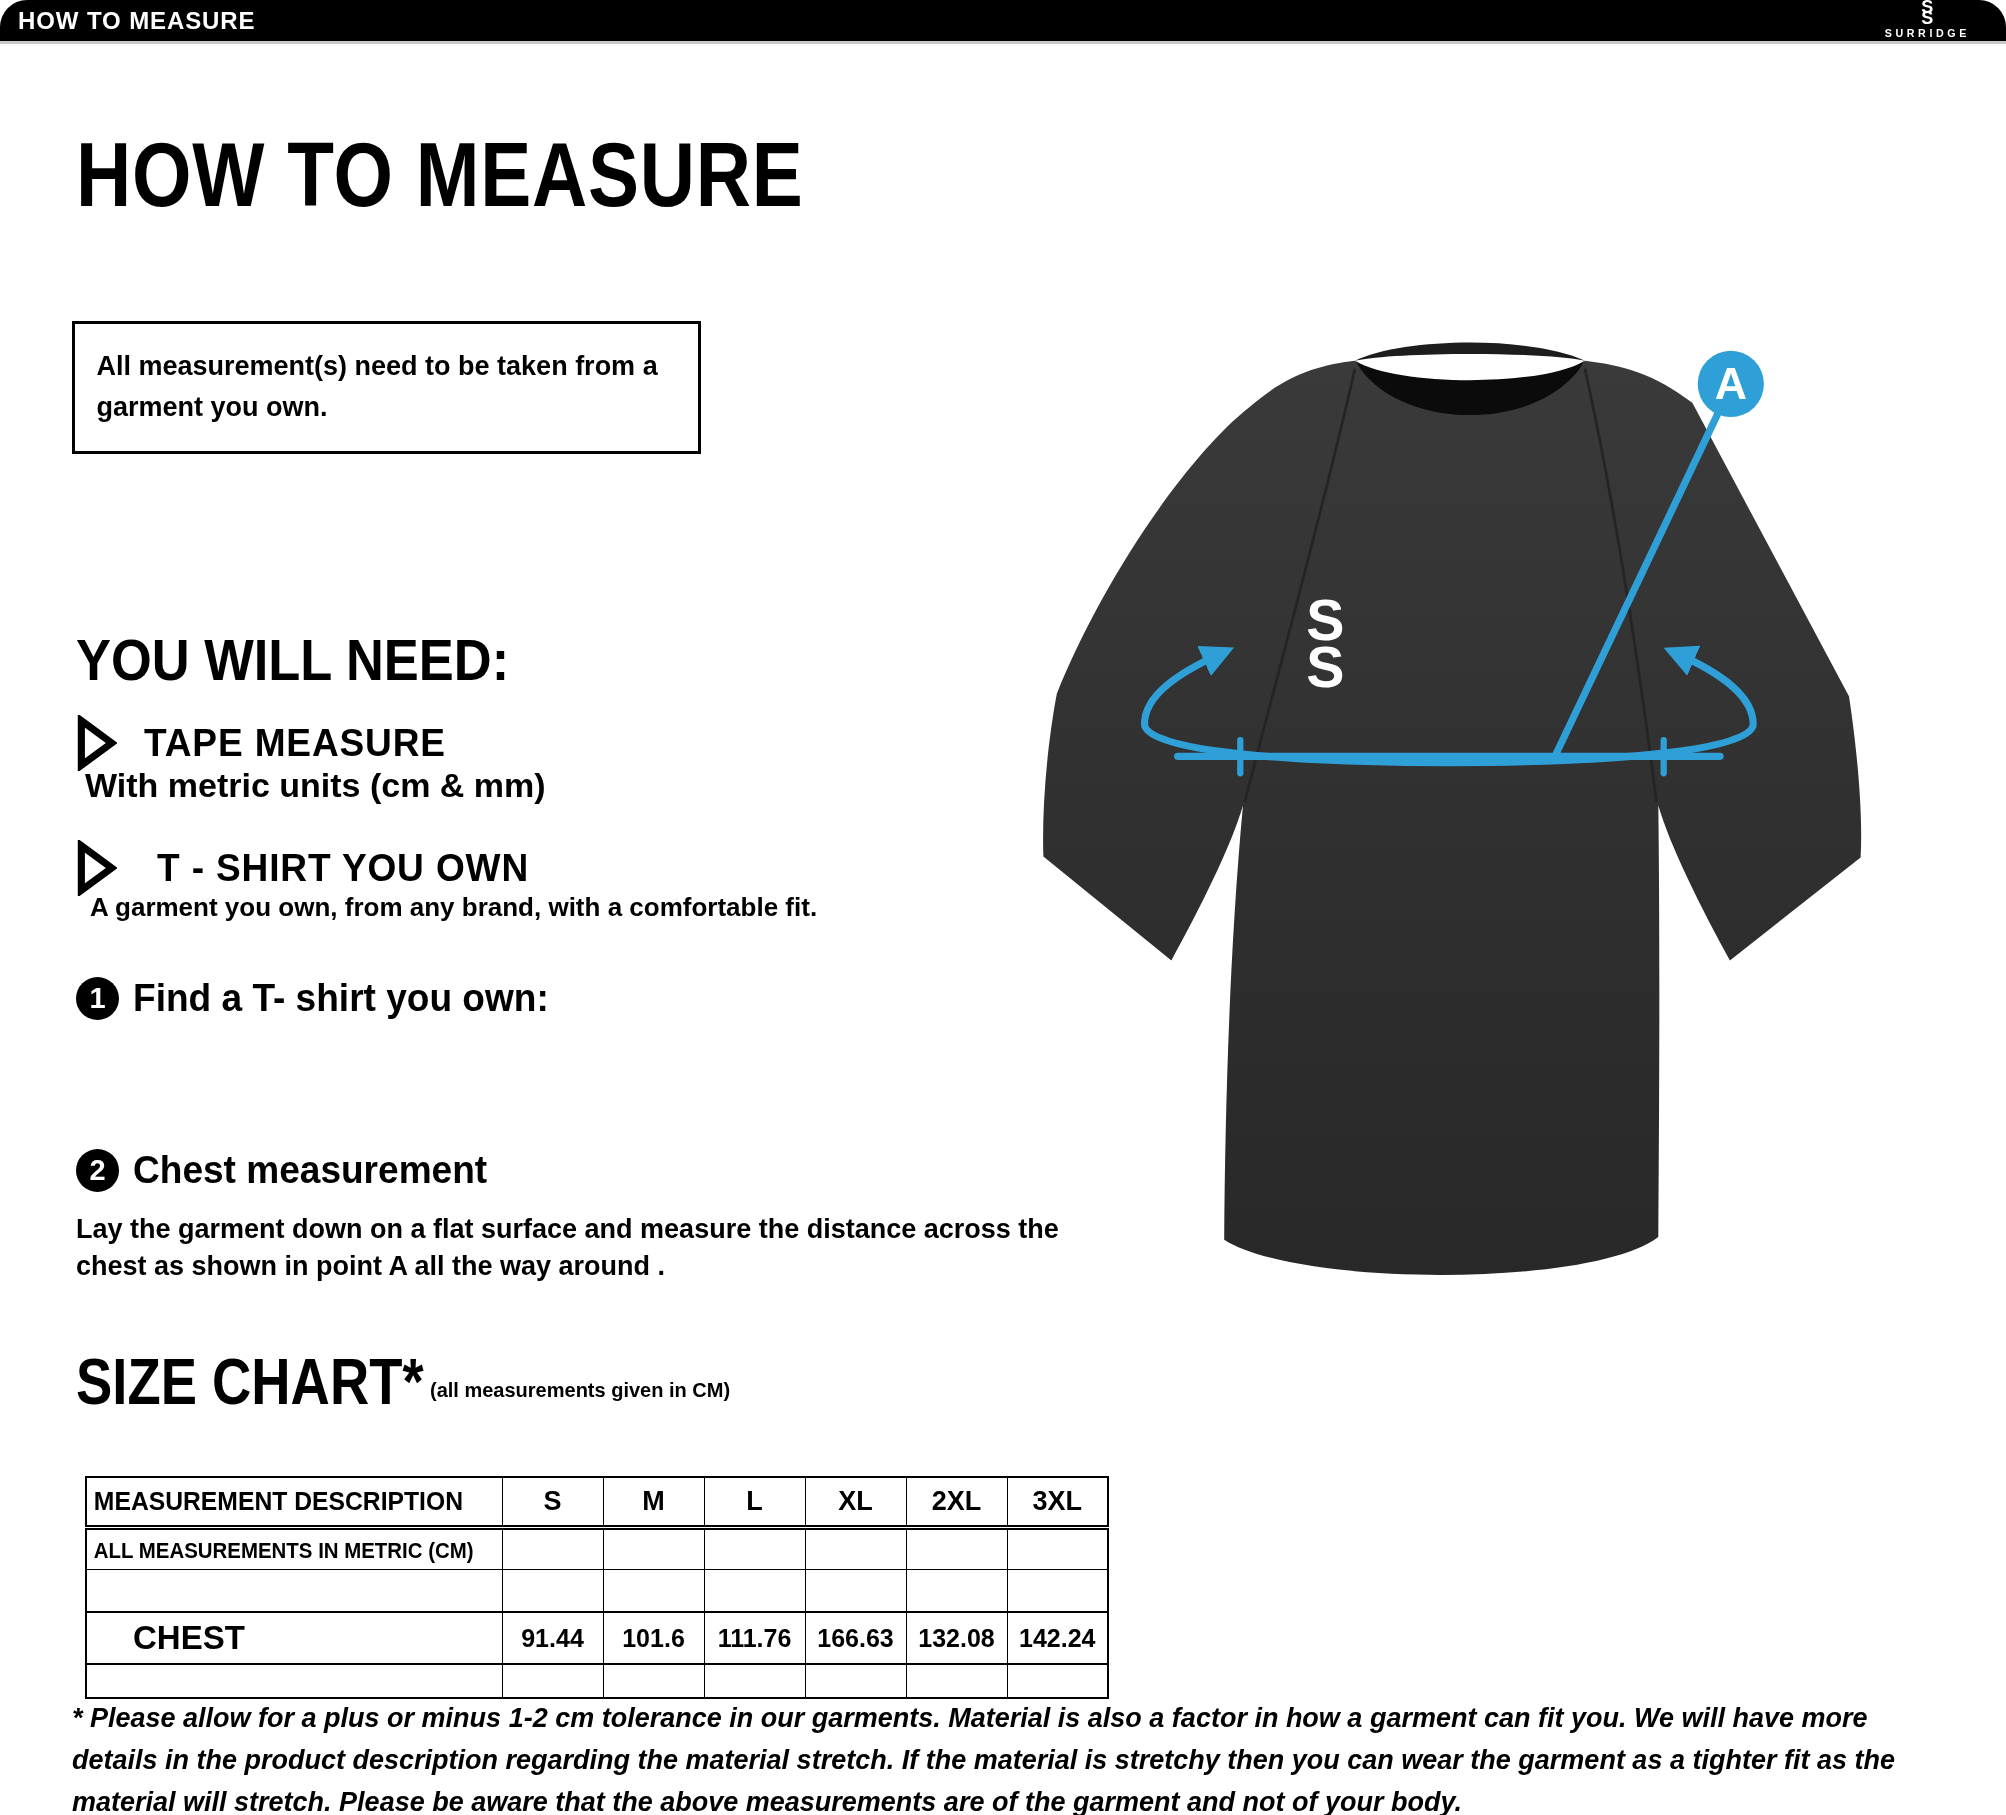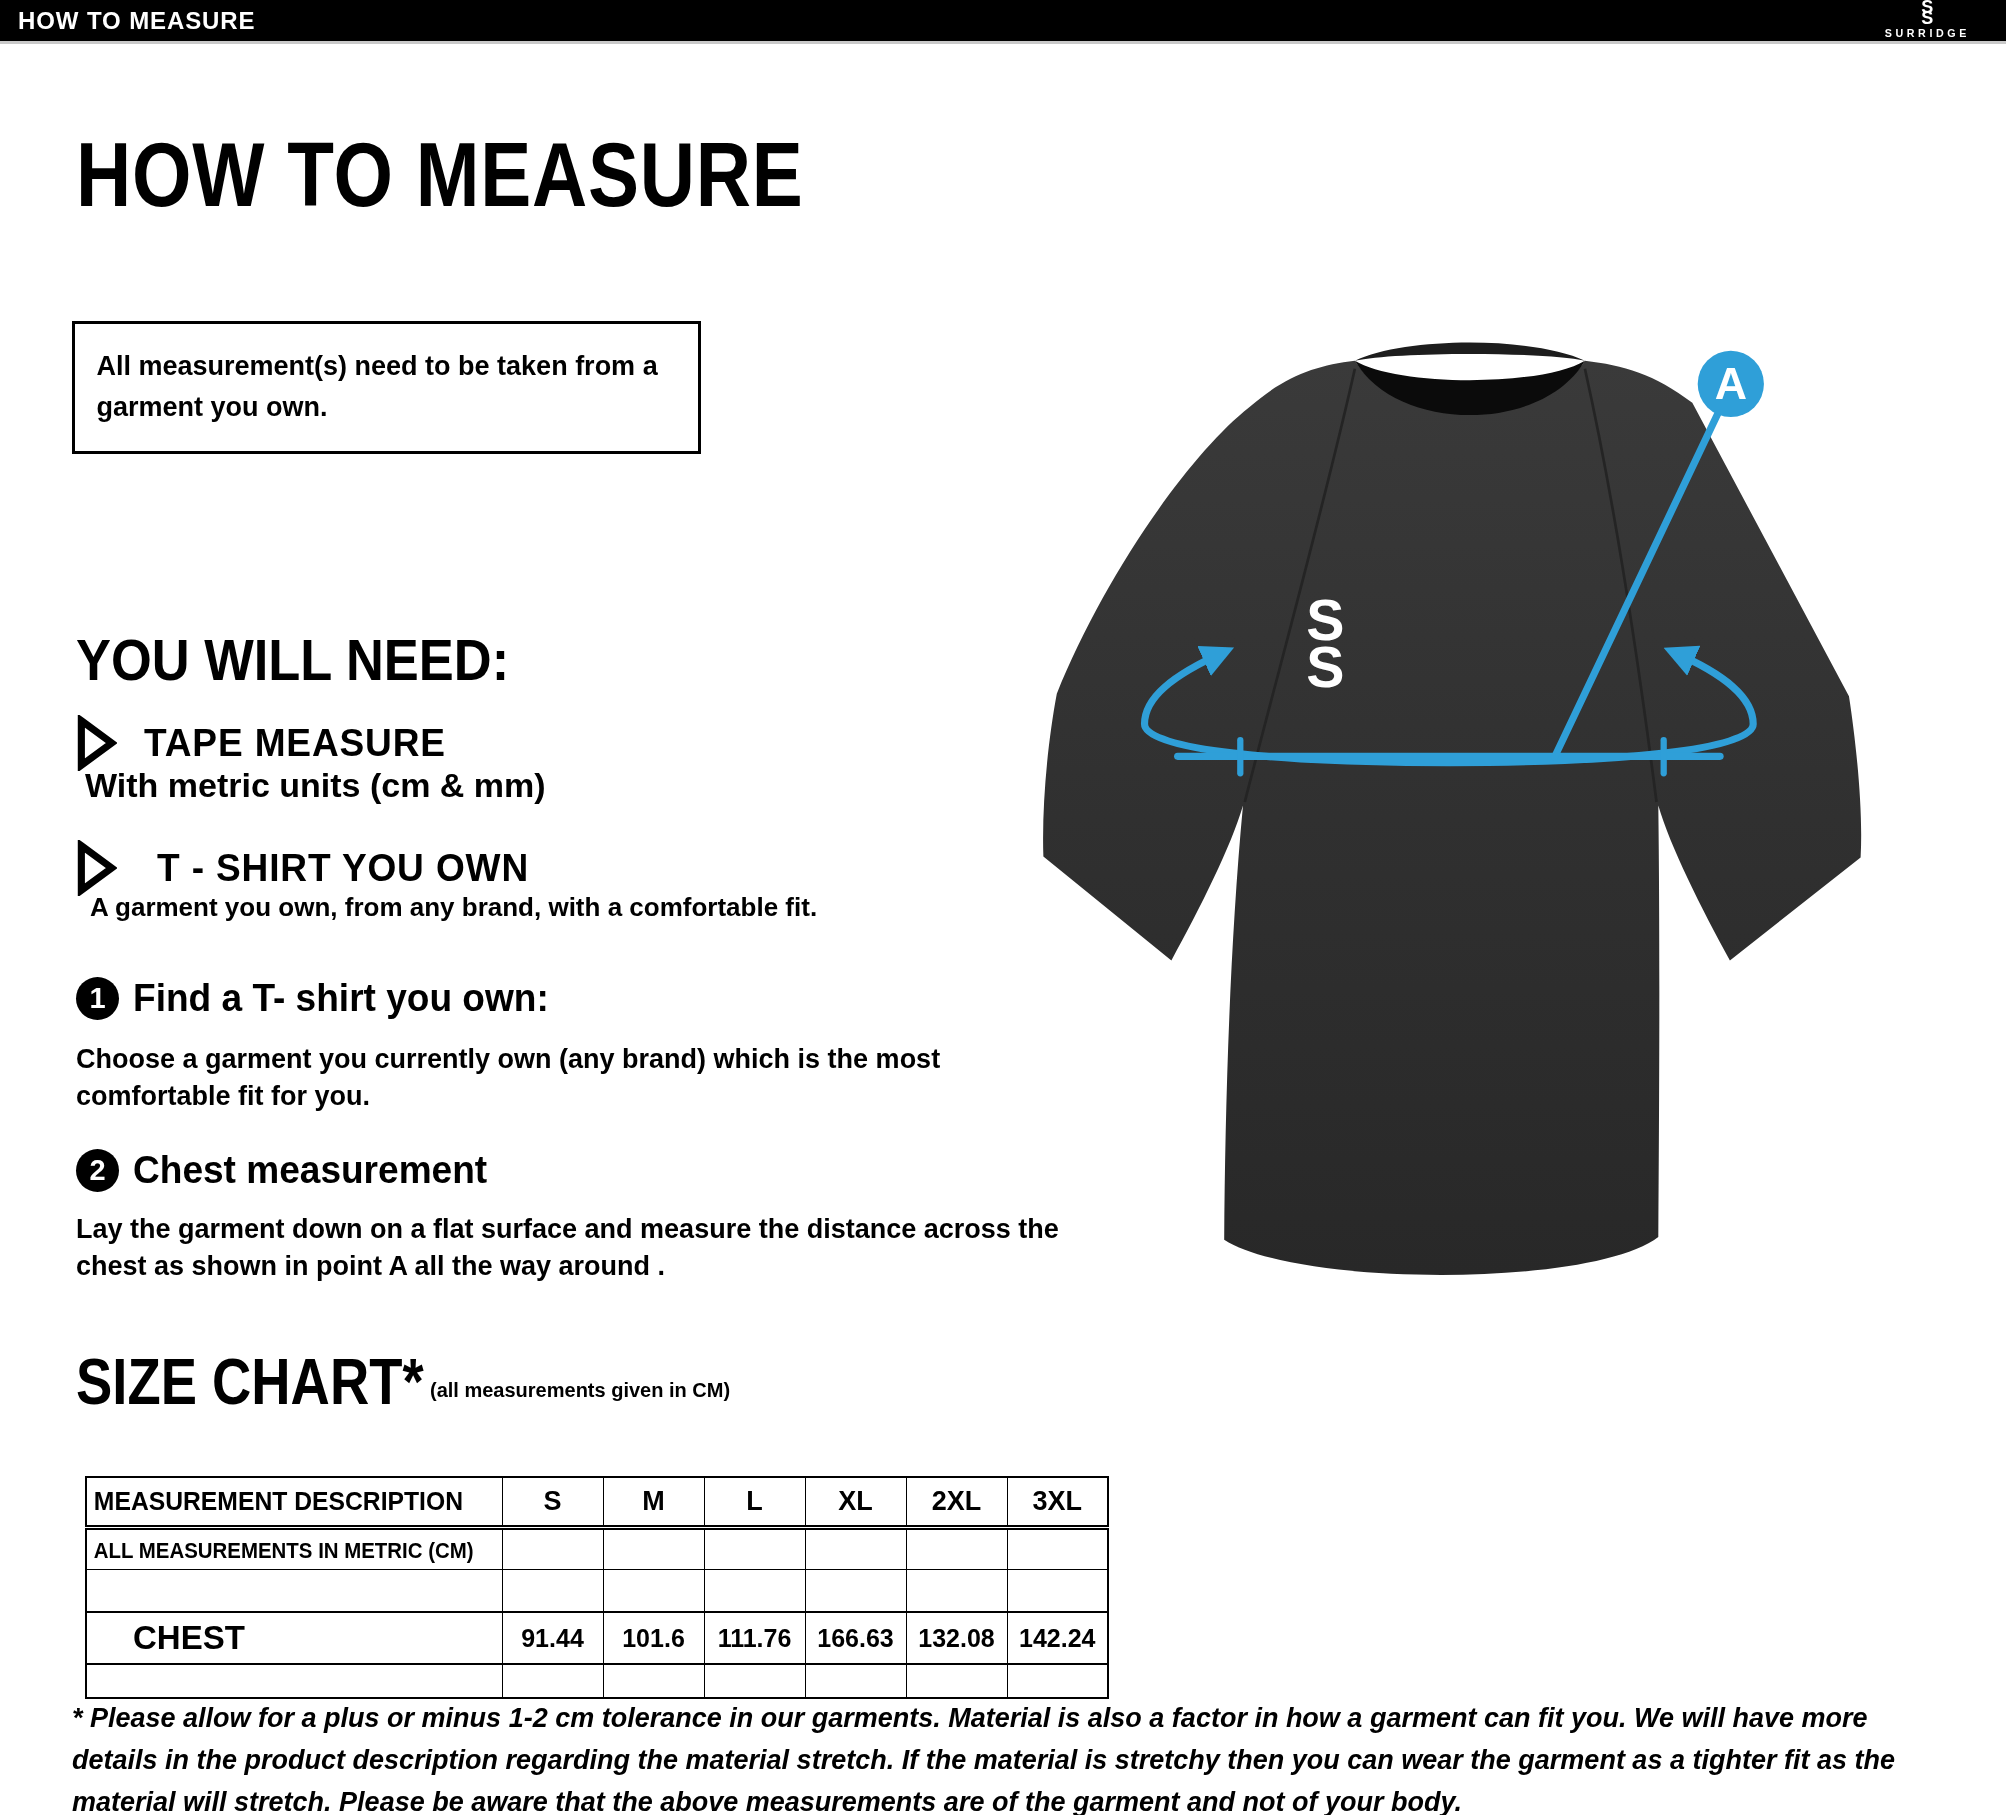--- a/index.html
+++ b/index.html
@@ -1,18 +1,18 @@
 <!DOCTYPE html>
 <html style="font-size:14.3px"><head>
 <meta charset="utf-8">
 <style>
   html,body{margin:0;padding:0;background:#fff;}
   .canvas{
     position:relative;width:2006px;height:1815px;background:#ffffff;
-    font-family:"Liberation Sans", sans-serif;color:#000;overflow:hidden;
+    font-family:"Liberation Sans", sans-serif;color:#000;overflow:hidden;border-radius:27px;
   }
   
   .topbar{position:absolute;left:0;top:0;width:2006px;height:41px;background:#000;}
   .topbar-title{position:absolute;left:18px;top:0;height:41px;line-height:41px;
     color:#fff;font-size:24px;font-weight:700;letter-spacing:0.9px;}
   .topbar-divider{position:absolute;left:0;top:41px;width:2006px;height:2.7px;background:#c9c9c9;}
   .brand{position:absolute;right:7.2px;top:0.9px;width:143px;height:39px;text-align:center;}
   .brand-mark{display:block;height:25px;line-height:12.5px;color:#fff;font-weight:700;font-size:18px;}
   .brand-mark span{display:block;height:11.6px;}
   .brand-text{display:block;color:#fff;font-weight:700;font-size:10.7px;letter-spacing:3.6px;margin-top:1px;}
@@ -95,21 +95,20 @@
       <polygon points="6,6 40,31 6,56" fill="#fff" stroke="#000" stroke-width="8"></polygon>
     </svg>
     <span class="need-title" style="margin-left:12.5px;">T - SHIRT YOU OWN</span>
   </div>
   <div class="need-sub" style="left:90px;top:892px;font-size:26px;">A garment you own, from any brand, with a comfortable fit.</div>
 
   <div class="step-head" style="left:76px;top:976px;">
     <span class="step-badge">1</span>
     <span class="step-title">Find a T- shirt you own:</span>
   </div>
-  <div class="step-para" style="top:1041px;width:945px;">Choose a garment you currently own (any brand) which is the most comfortable fit for you.</div>
 
   <div class="step-head" style="left:76px;top:1148px;">
     <span class="step-badge">2</span>
     <span class="step-title">Chest measurement</span>
   </div>
   <div class="step-para" style="top:1211px;width:1016px;">Lay the garment down on a flat surface and measure the distance across the chest as shown in point A all the way around .</div>
 
   <div class="h2-size">SIZE CHART*</div>
   <div class="size-sub">(all measurements given in CM)</div>
 

